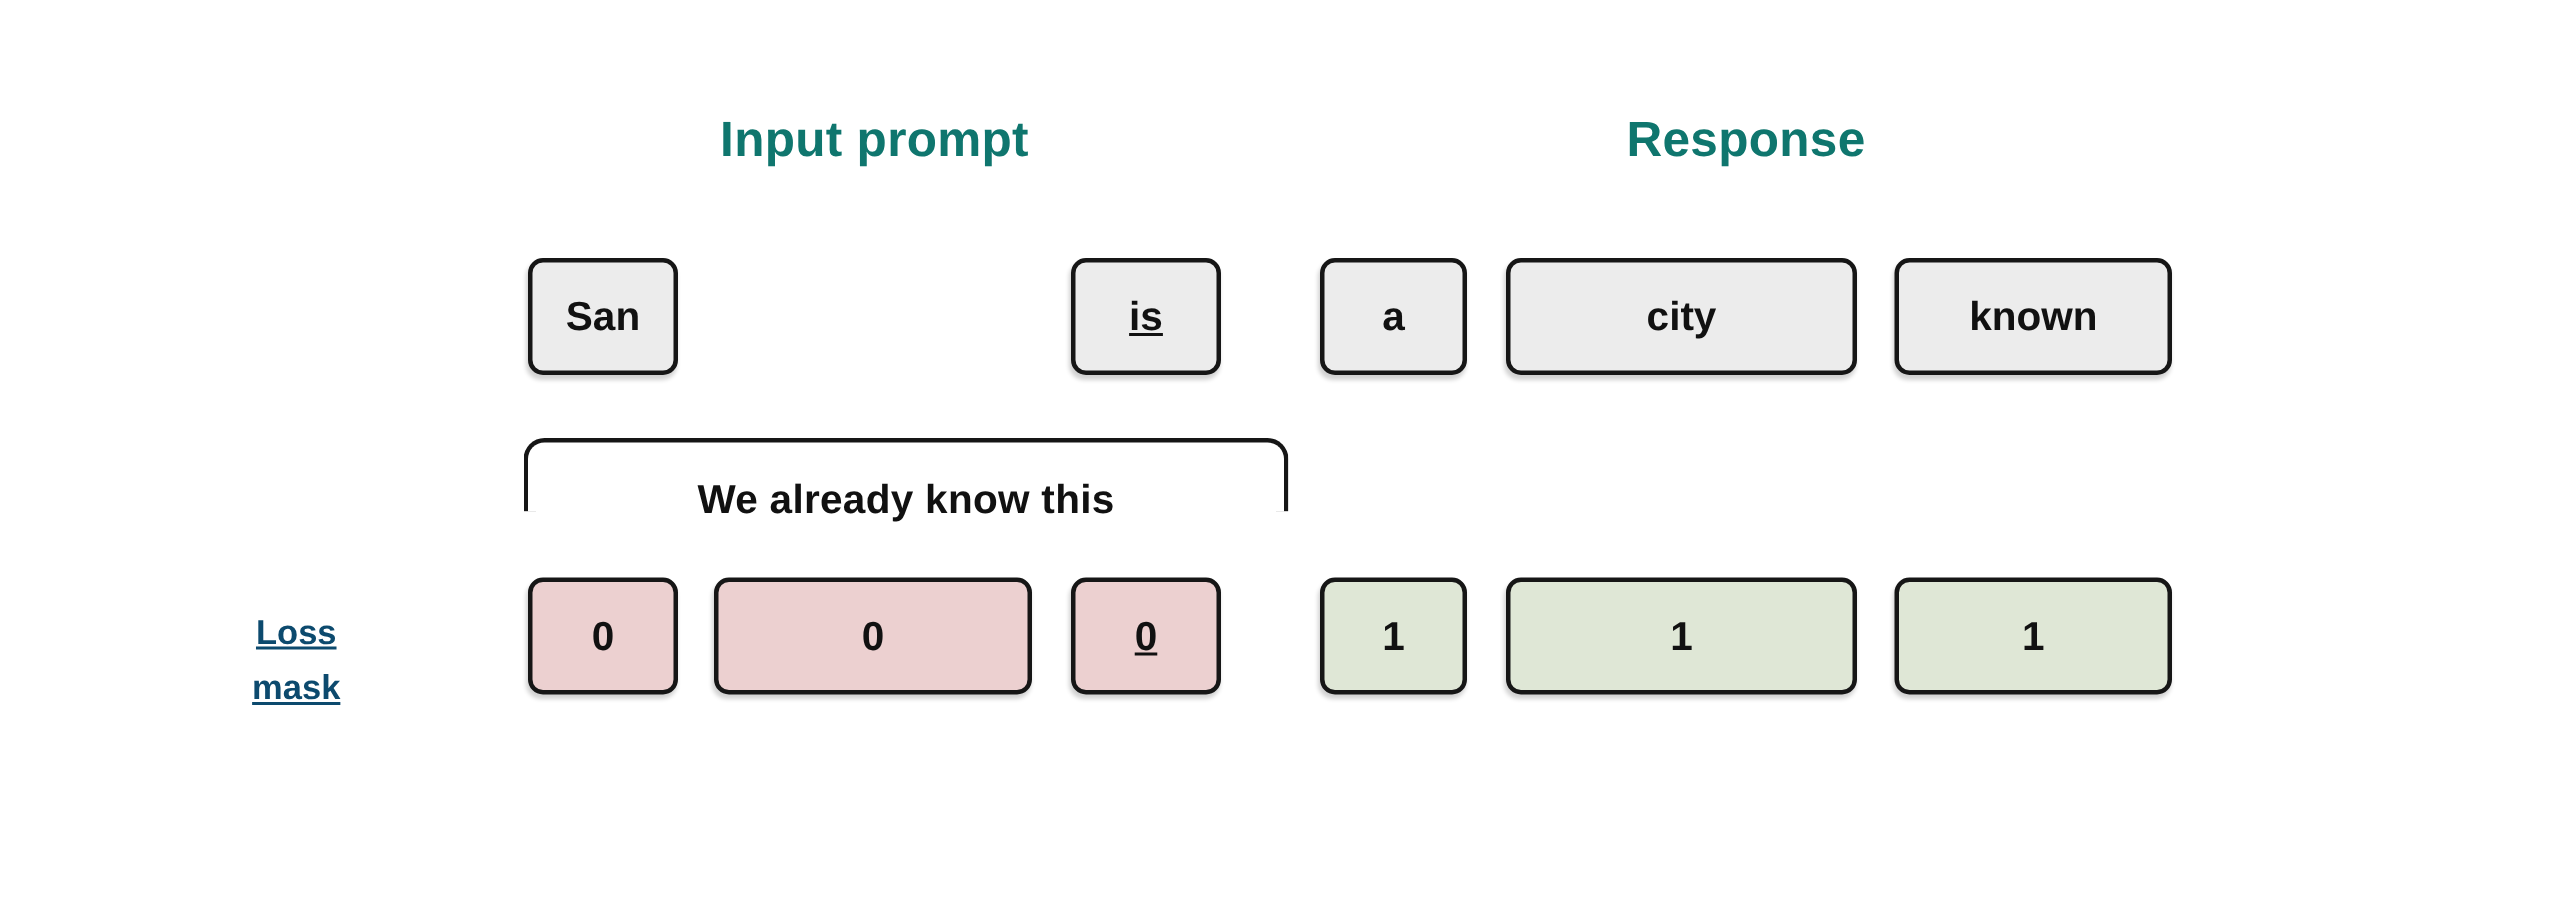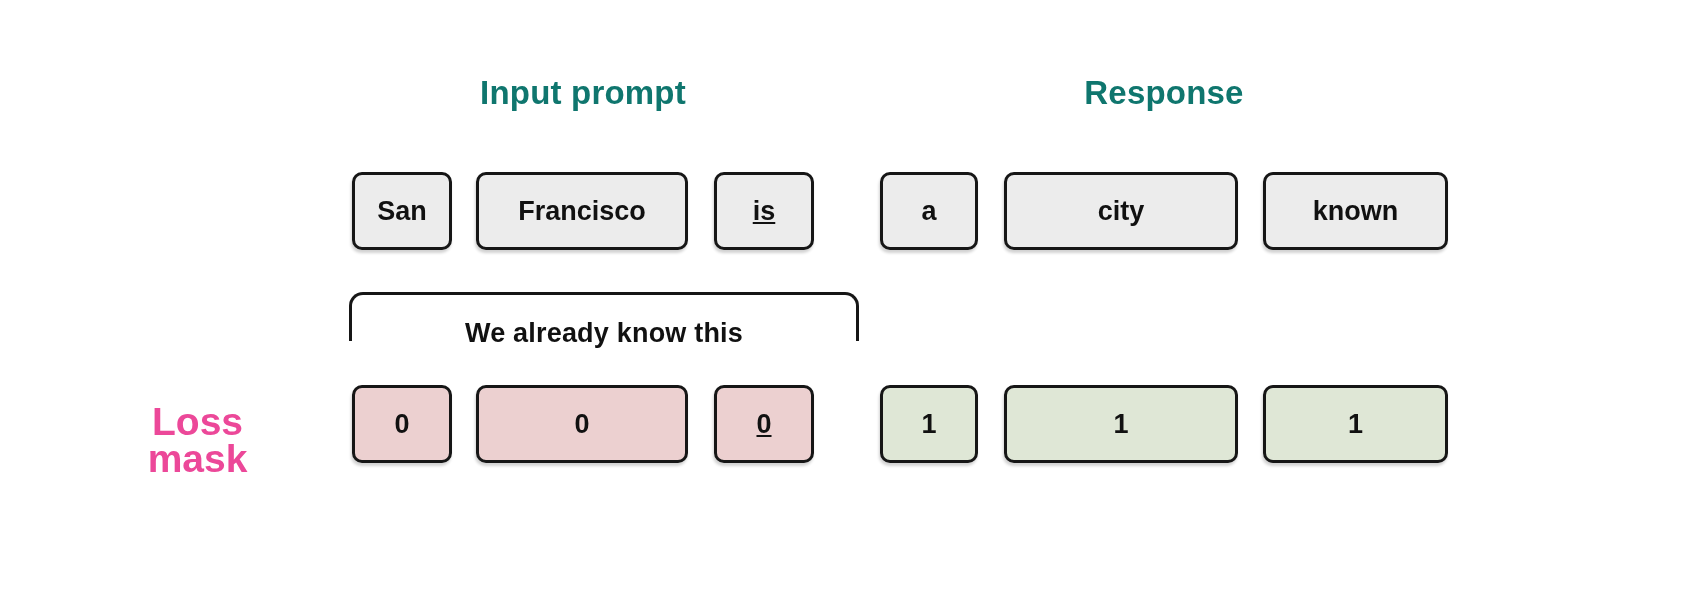--- a/index.html
+++ b/index.html
@@ -76,37 +76,37 @@
     color: #111111;
     letter-spacing: 0.2px;
   }
 
   #loss-mask-label {
     position: absolute;
     left: 110px;
     top: 403px;
     width: 175px;
     text-align: center;
-    font-size: 39px;
+    font-size: 23px;
     font-weight: bold;
     line-height: 37px;
-    color: #ec4899;
+    color: #0c4a6e;
+    text-decoration: underline;
   }
   #loss-mask-label span { display: block; }
 </style>
 </head>
 <body>
 
 <div id="canvas">
 
   <div id="input-title" class="group-title">Input prompt</div>
   <div id="response-title" class="group-title">Response</div>
 
   <div class="token col-1">San</div>
-  <div class="token col-2">Francisco</div>
   <div class="token col-3">is</div>
   <div class="token col-4">a</div>
   <div class="token col-5">city</div>
   <div class="token col-6">known</div>
 
   <div id="input-brace" class="brace">
     <div class="brace-label">We already know this</div>
   </div>
 
   <div id="loss-mask-label">

